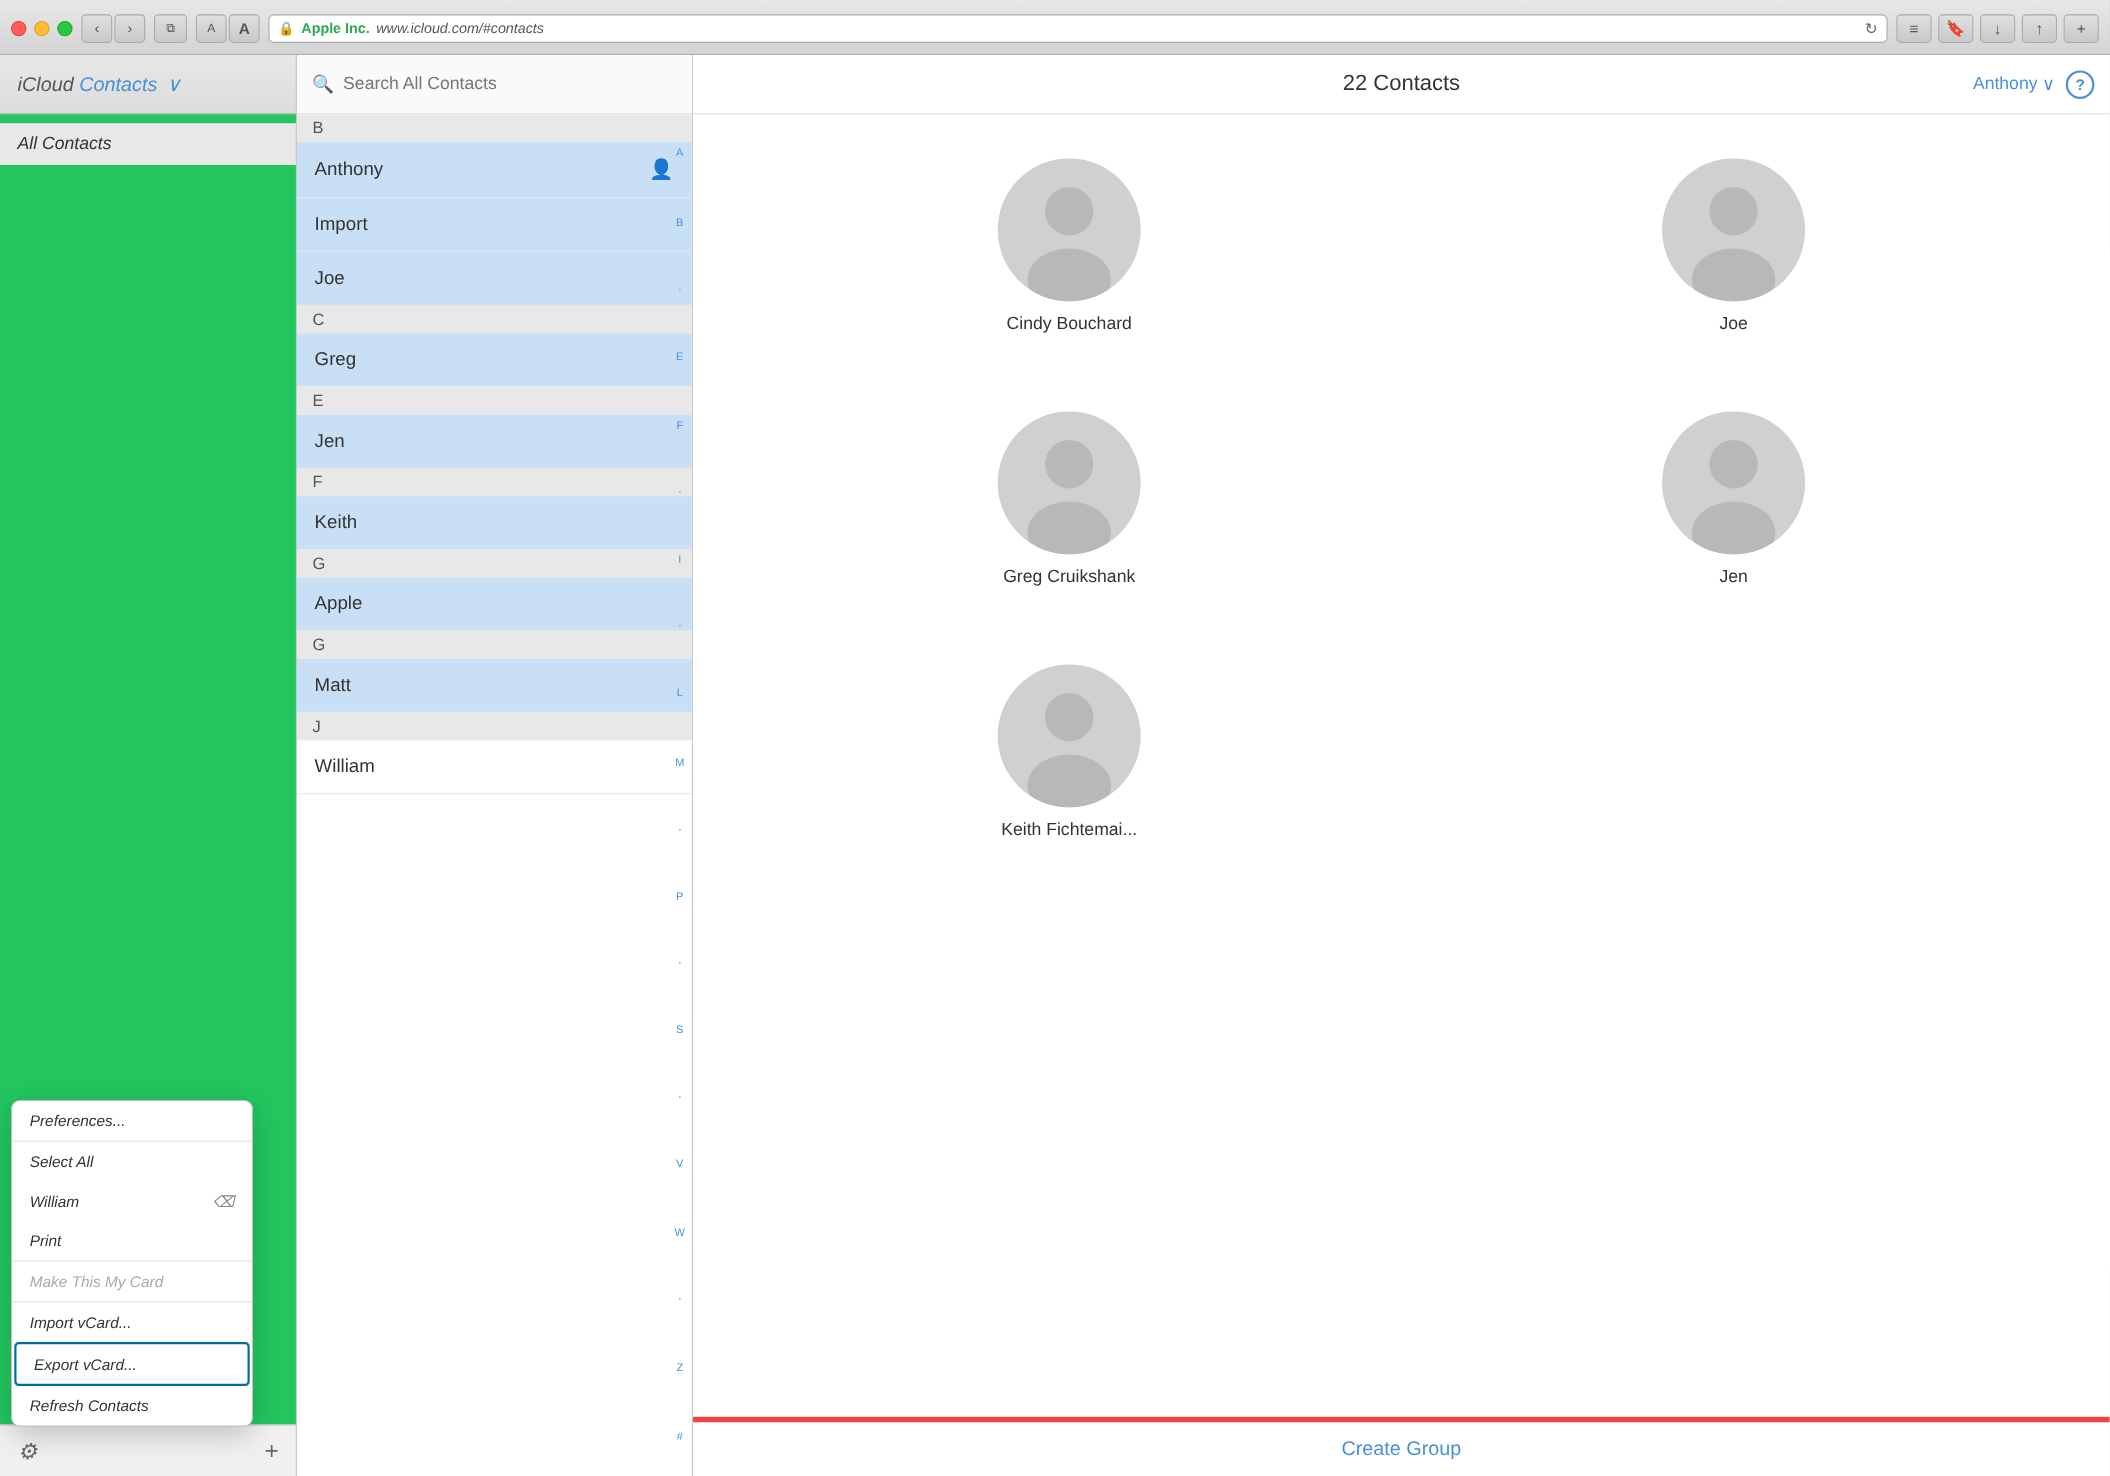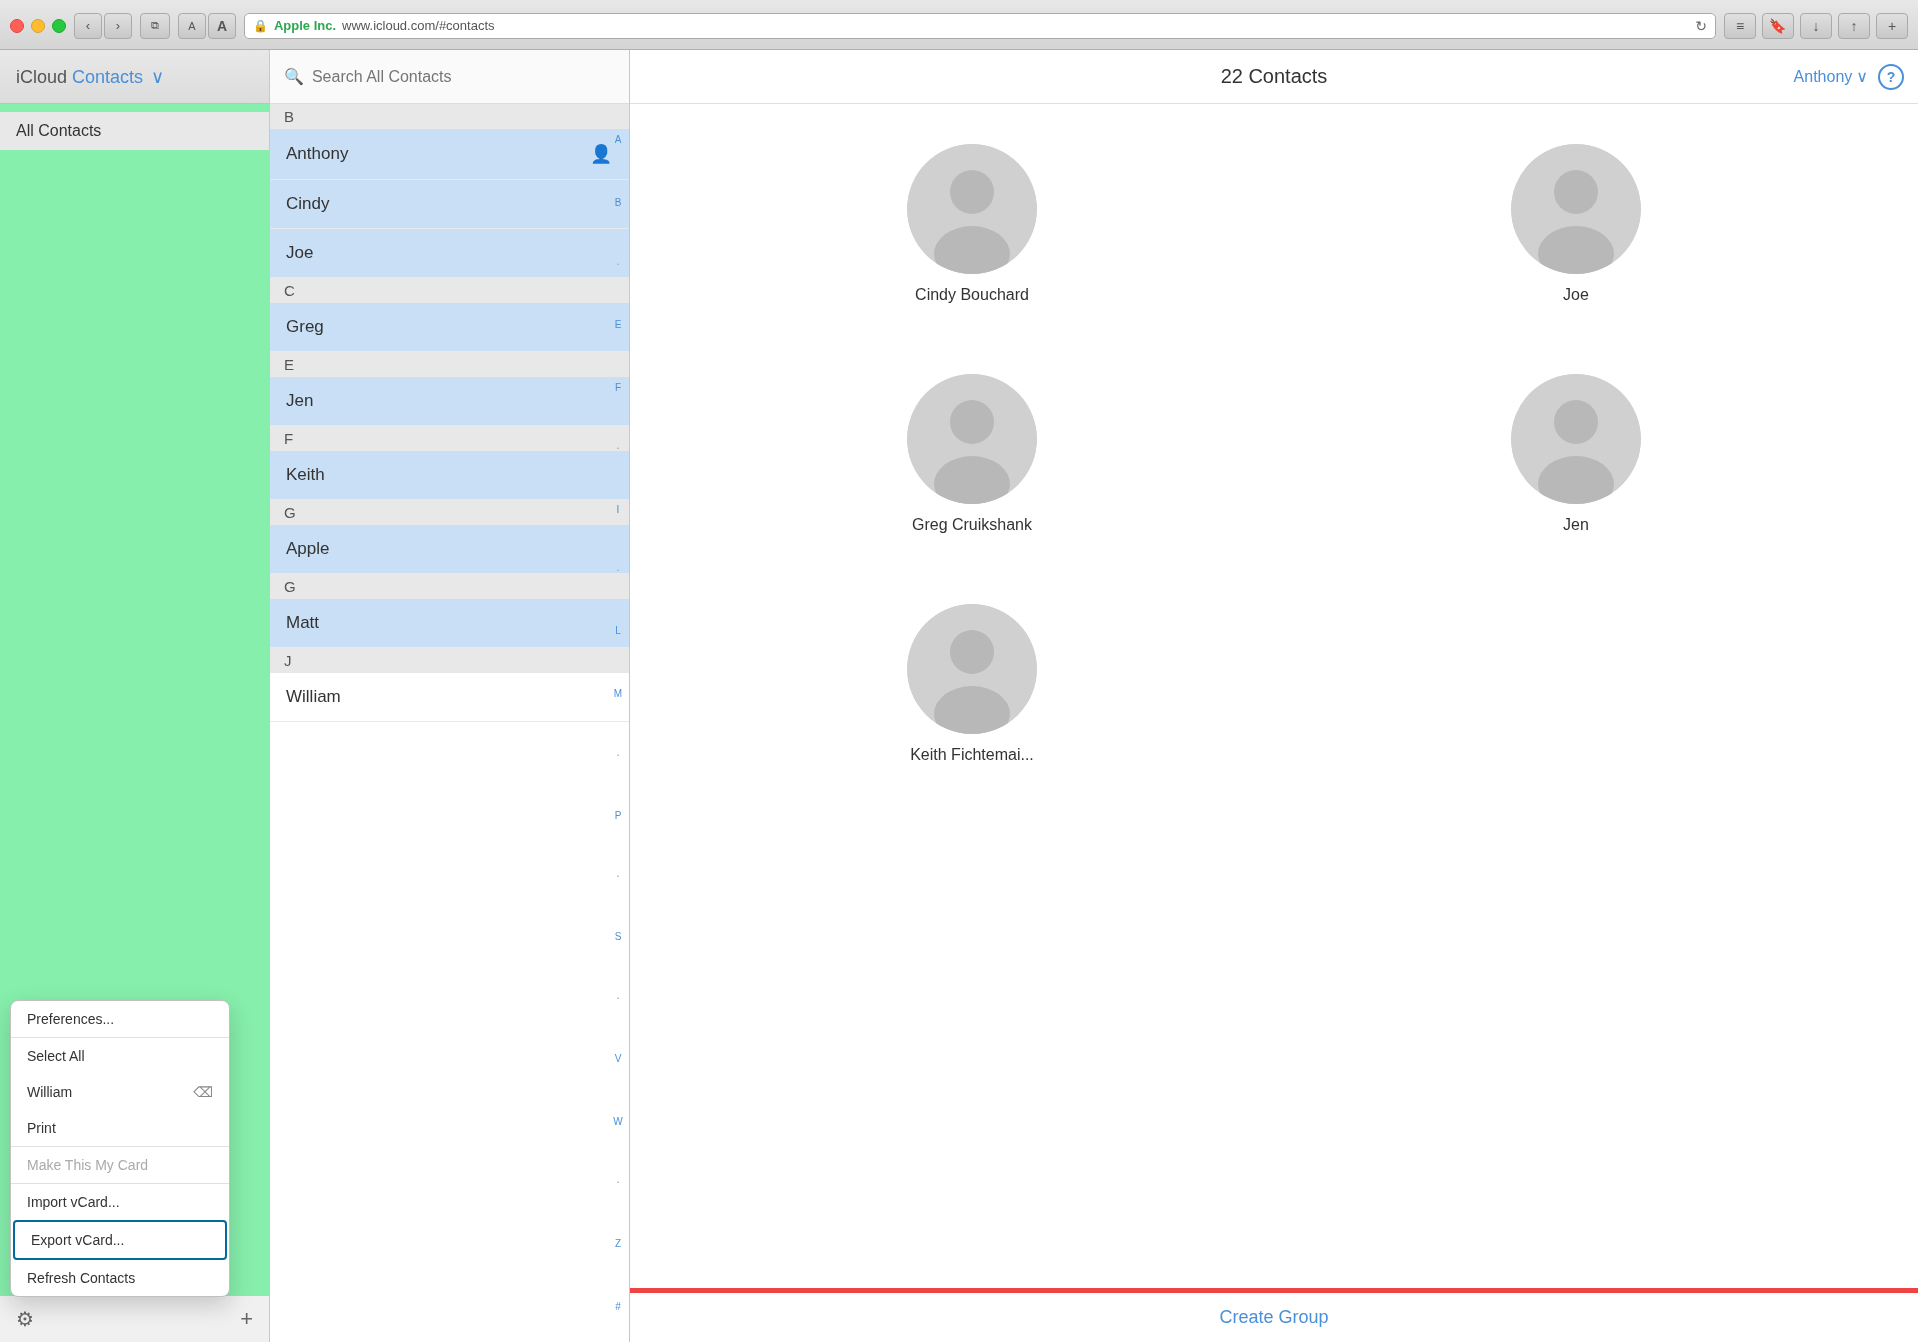--- a/index.html
+++ b/index.html
@@ -51,21 +51,21 @@
       border-radius: 5px;
       height: 26px;
       display: flex; align-items: center;
       padding: 0 8px;
       font-size: 13px;
       color: #333;
       gap: 6px;
     }
     .url-lock { color: #2da84f; font-size: 12px; }
     .url-company { color: #2da84f; font-weight: 600; }
-    .url-path { color: #555; }
+    .url-path { color: #555; font-style: italic; }
     .url-reload { color: #666; font-size: 14px; margin-left: auto; cursor: pointer; }
     .browser-actions { display: flex; gap: 6px; align-items: center; }
     .browser-action-btn {
       width: 32px; height: 26px;
       background: linear-gradient(to bottom, #e0e0e0, #c8c8c8);
       border: 1px solid #aaa;
       border-radius: 4px;
       display: flex; align-items: center; justify-content: center;
       font-size: 14px; color: #555; cursor: pointer;
     }
@@ -73,25 +73,26 @@
     
     .app-container {
       display: flex;
       height: calc(1342px - 50px);
       background: white;
     }
 
     
     .sidebar {
       width: 270px;
-      background: #86efac;
+      background: #22c55e;
       border-right: 1px solid #c8c8c8;
       display: flex;
       flex-direction: column;
       position: relative;
+      font-style: italic;
     }
     .sidebar-header {
       padding: 14px 16px;
       background: linear-gradient(to bottom, #e8e8e8, #dcdcdc);
       border-bottom: 1px solid #c0c0c0;
       display: flex;
       align-items: center;
       gap: 8px;
       height: 54px;
     }
@@ -410,21 +411,21 @@
       <input class="search-input" type="text" placeholder="Search All Contacts" style="">
     </div>
     <div class="contacts-list">
 
       <div class="section-header">B</div>
       <div class="contact-item selected">
         <span>Anthony</span>
         <span class="contact-person-icon">👤</span>
       </div>
       <div class="contact-item selected">
-        <span>Cindy</span>
+        <span>Import</span>
       </div>
       <div class="contact-item selected">
         <span>Joe</span>
       </div>
 
       <div class="section-header">C</div>
       <div class="contact-item selected">
         <span>Greg</span>
       </div>
 

